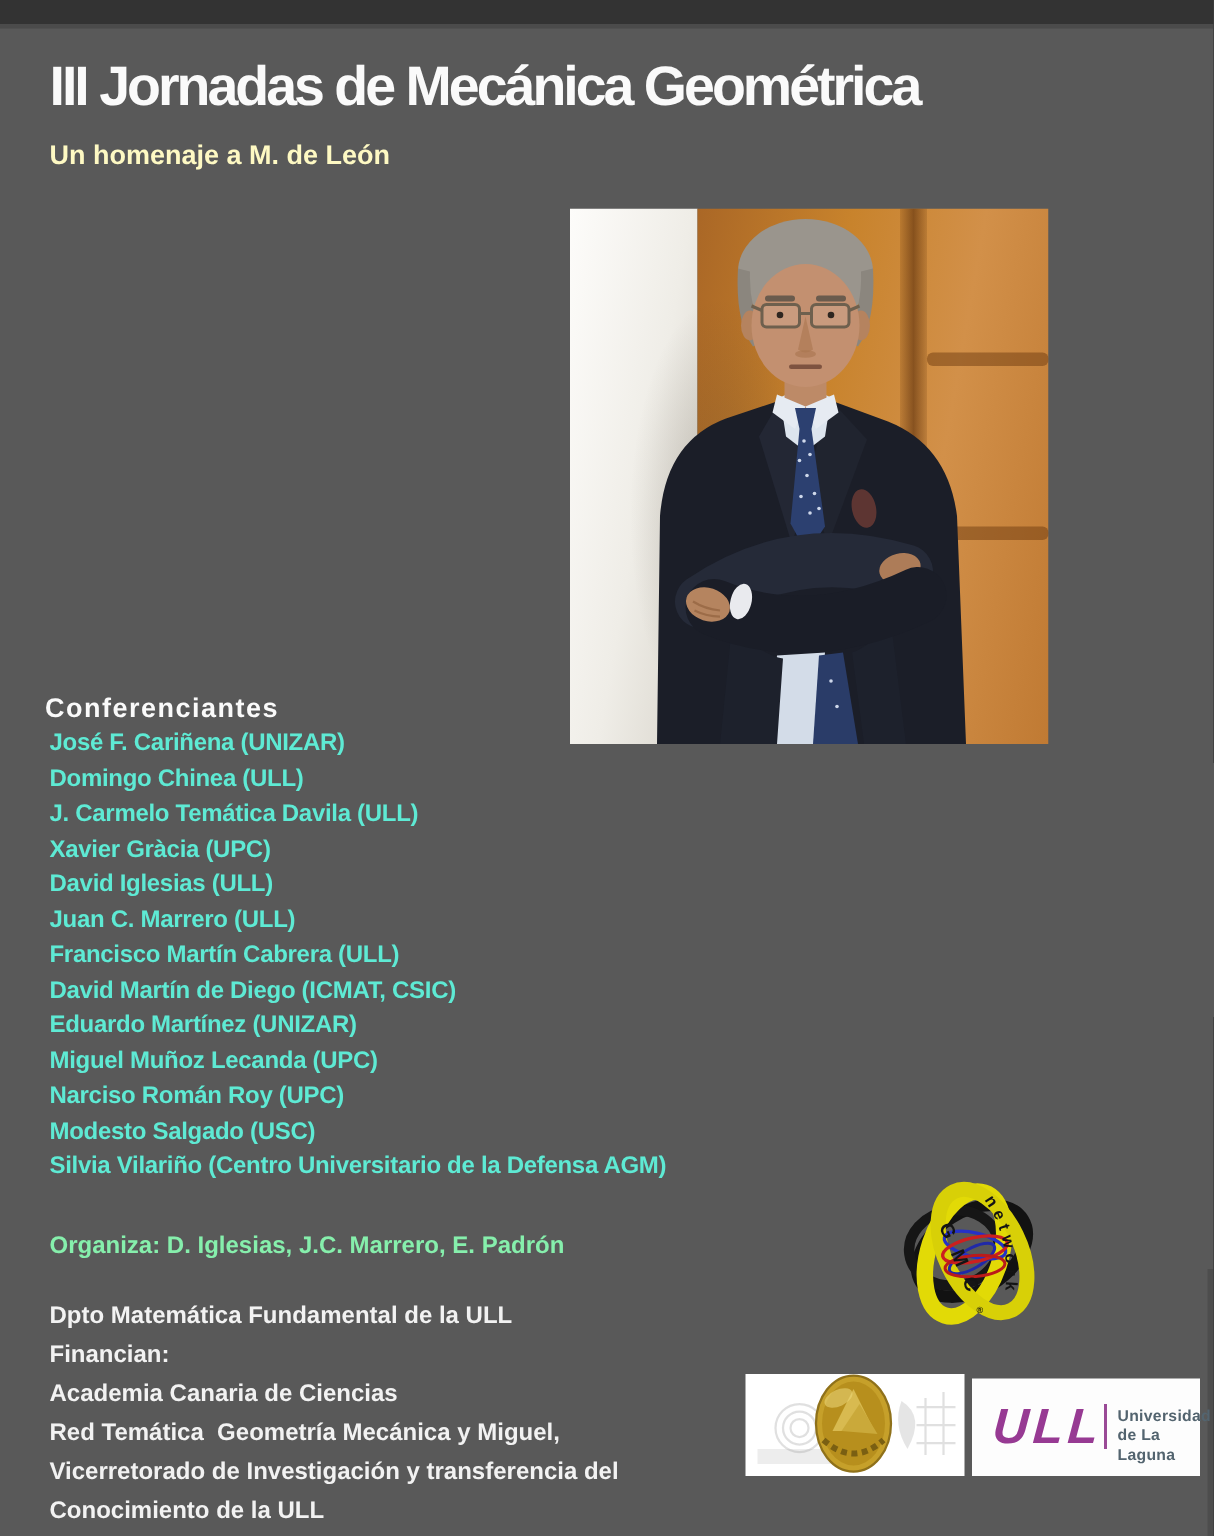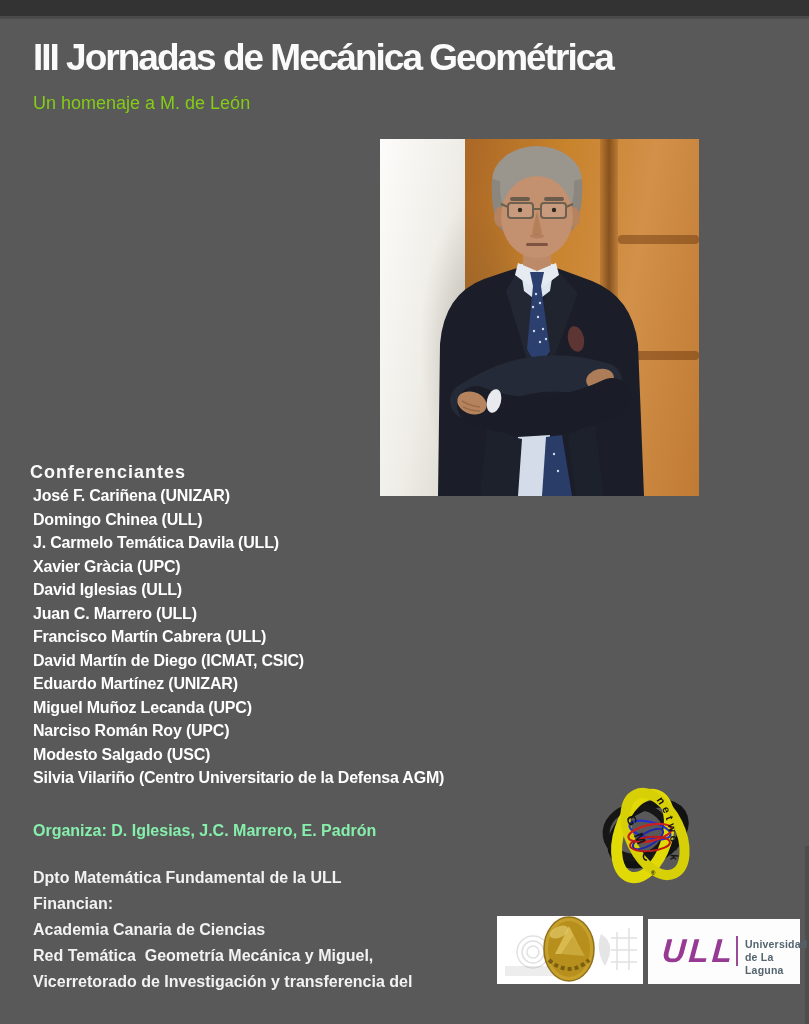--- a/index.html
+++ b/index.html
@@ -9,21 +9,21 @@
     font-family:"Liberation Sans",sans-serif;color:#f5f5f5;
   }
   .top-edge{position:absolute;left:0;top:0;width:100%;height:3px;background:#4b4b4b;}
   .right-edge{position:absolute;right:0;top:830px;bottom:0;width:4px;background:rgba(0,0,0,0.13);}
 
   .title{
     position:absolute;left:33px;top:20px;width:740px;
     font-size:37px;font-weight:bold;letter-spacing:-2px;line-height:44px;color:#fafafa;
   }
   .subtitle-block{position:absolute;left:33px;top:74px;}
-  .subtitle,.dates{font-size:18px;font-weight:normal;line-height:27px;color:#84cc16;}
+  .subtitle,.dates{font-size:18px;font-weight:bold;line-height:27px;color:#fef9c3;}
 
   
   .photo{position:absolute;left:380px;top:123px;width:319px;height:357px;overflow:hidden;}
   .photo .wall{position:absolute;left:0;top:0;width:85px;height:100%;
     background:linear-gradient(100deg,#fdfcfa 0%,#efede7 55%,#d9d5cc 100%);}
   .photo .wood{position:absolute;left:85px;top:0;width:234px;height:100%;
     background:linear-gradient(100deg,#aa6726 0%,#c8832c 35%,#d29049 65%,#c07a33 100%);}
   .photo .frame-v{position:absolute;left:220px;top:0;width:18px;height:100%;
     background:linear-gradient(to right,rgba(80,40,8,0.15),rgba(88,44,10,0.6),rgba(80,40,8,0.15));}
   .photo .rail1,.photo .rail2{position:absolute;left:238px;right:0;height:9px;border-radius:4px;
@@ -36,21 +36,21 @@
   
   .speakers-heading{
     position:absolute;left:30px;top:441px;
     font-size:18px;font-weight:bold;letter-spacing:1px;color:#fafafa;line-height:30px;
   }
   .speakers-list{
     position:absolute;left:33px;top:468px;margin:0;padding:0;list-style:none;
   }
   .speakers-list li{
     font-size:16px;font-weight:bold;letter-spacing:-0.2px;line-height:23.5px;
-    height:23.5px;color:#ffffff;white-space:pre;
+    height:23.5px;color:#5eead4;white-space:pre;
   }
   .organizers{
     position:absolute;left:33px;top:803px;
     font-size:16px;font-weight:bold;line-height:23.5px;color:#86efac;white-space:pre;text-align:center;
   }
   .funding{position:absolute;left:33px;top:849px;}
   .funding div{
     font-size:16px;font-weight:bold;line-height:26px;color:#f2f2f2;white-space:pre;
   }
 
@@ -167,20 +167,21 @@
   </ul>
 
   <div class="organizers">Organiza: D. Iglesias, J.C. Marrero, E. Padrón</div>
 
   <div class="funding">
     <div>Dpto Matemática Fundamental de la ULL</div>
     <div>Financian:</div>
     <div>Academia Canaria de Ciencias</div>
     <div>Red Temática  Geometría Mecánica y Miguel,</div>
     <div>Vicerretorado de Investigación y transferencia del</div>
+    <div>Conocimiento de la ULL</div>
   </div>
 
   <div class="gmc-logo">
     <svg width="104" height="122" viewBox="0 0 104 122">
       <defs>
         <path id="gmcArc" d="M 28 42 Q 38 64 50 94"></path>
         <path id="netArc" d="M 58 24 Q 79 52 70 102"></path>
       </defs>
       <ellipse cx="50" cy="58" rx="40" ry="26" transform="rotate(-32 50 58)" stroke="#121212" stroke-width="8" fill="none"></ellipse>
       <ellipse cx="38" cy="56" rx="30" ry="25" transform="rotate(-8 38 56)" stroke="#161616" stroke-width="7" fill="none"></ellipse>

